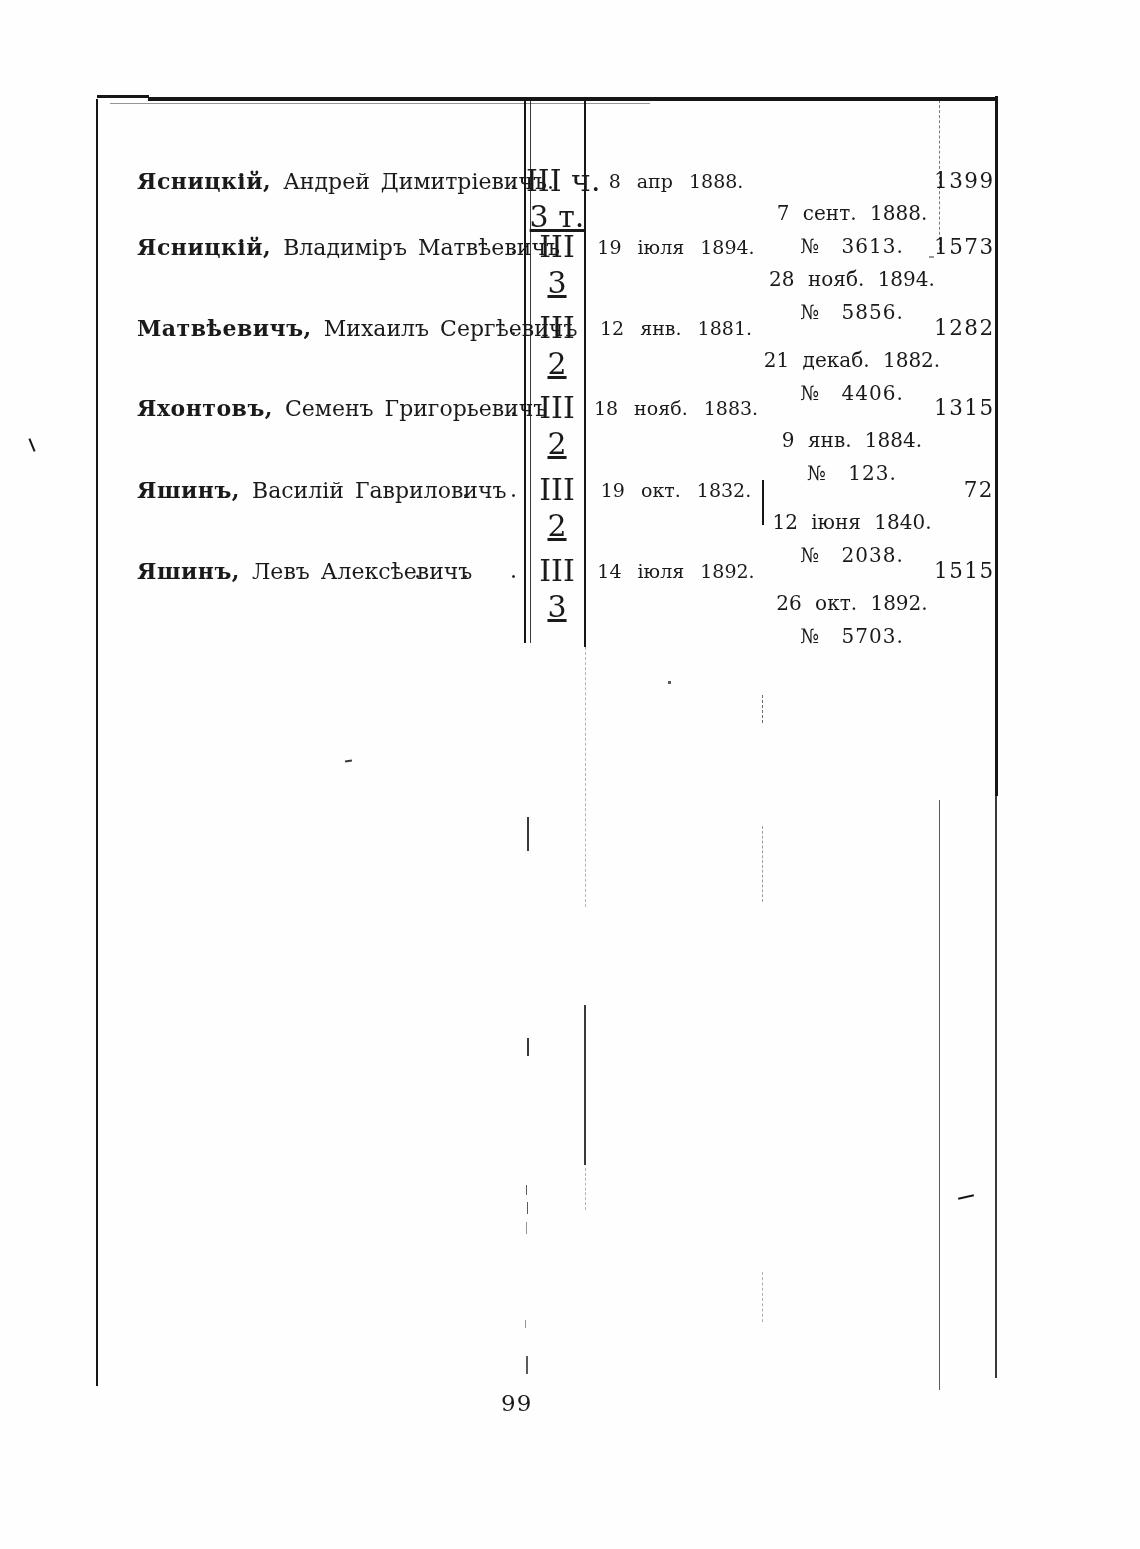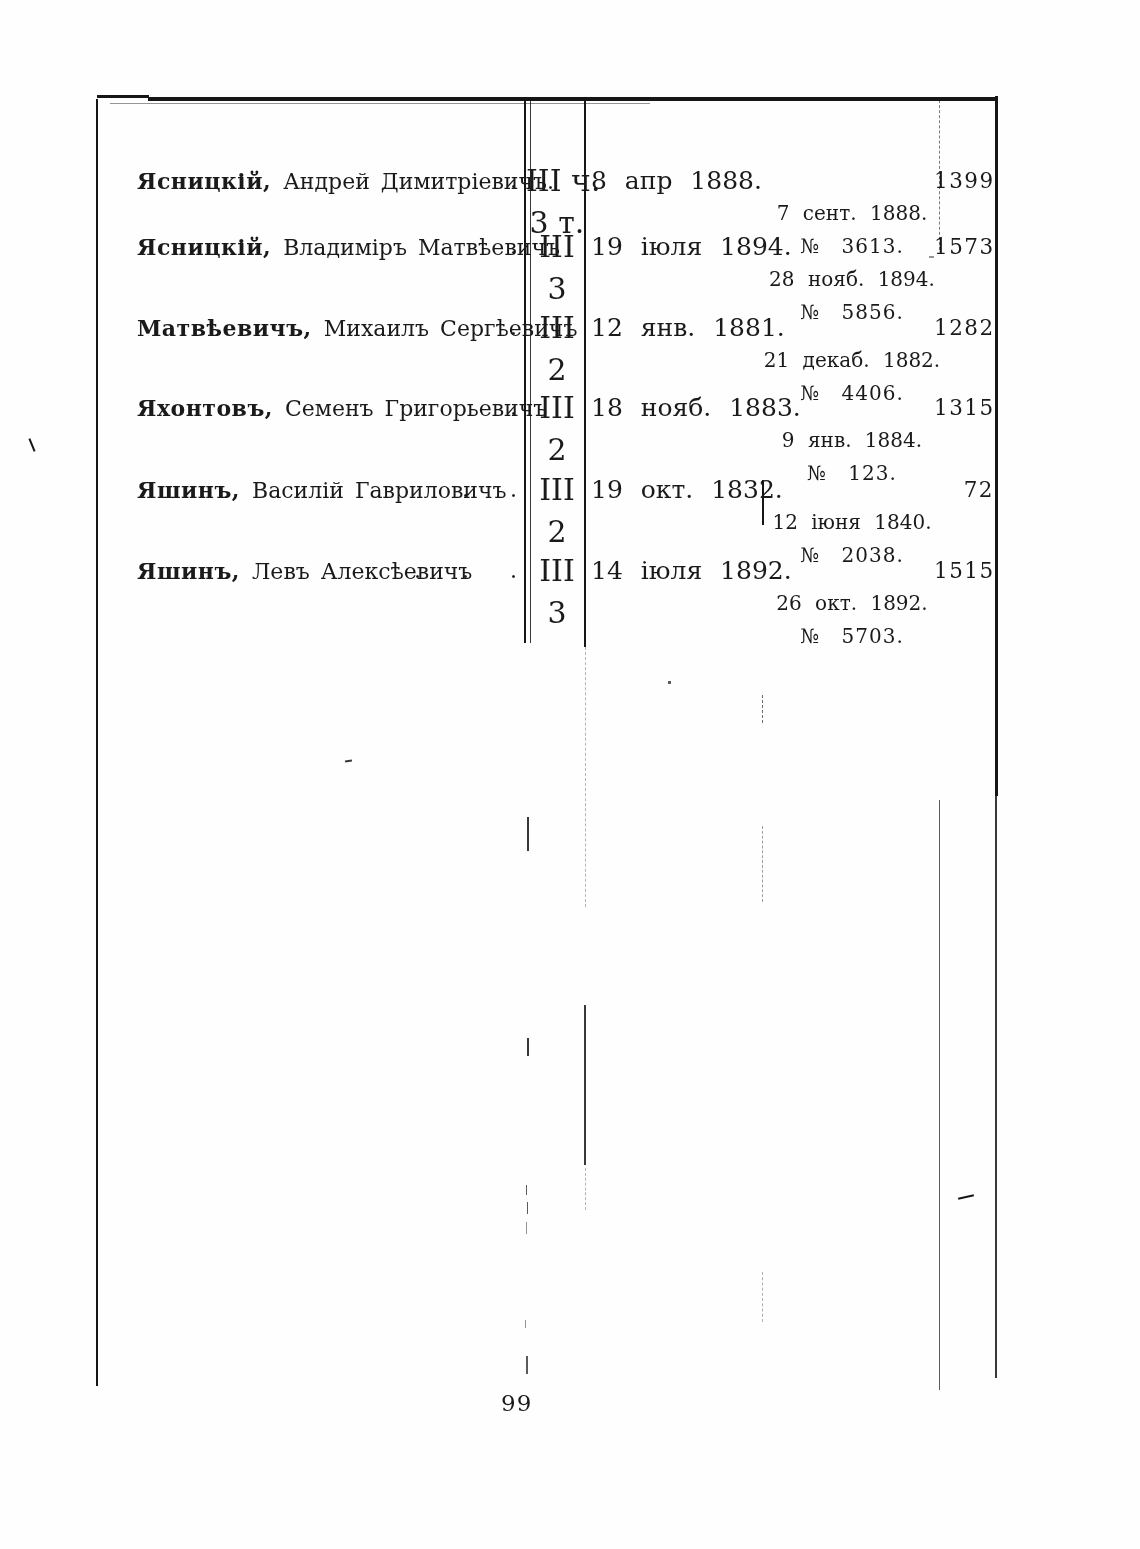--- a/index.html
+++ b/index.html
@@ -28,25 +28,25 @@
     position:absolute; left:137px; top:0; width:382px;
     font-size:22px; line-height:26px; white-space:nowrap; word-spacing:4px;
   }
   .surname { font-weight:bold; letter-spacing:.5px; margin-right:12px; }
   .leader  { position:absolute; right:2px; top:0; word-spacing:34px; }
 
   .cell-class {
     position:absolute; left:526px; top:0; width:62px;
     text-align:center; font-size:30px; line-height:26px; white-space:nowrap;
   }
-  .cell-class .l2 { margin-top:16px; }
+  .cell-class .l2 { margin-top:10px;text-decoration:underline; }
 
   .cell-date1 {
     position:absolute; left:591px; top:0; width:170px;
-    text-align:right; font-size:25px; line-height:26px;
+    text-align:center; font-size:19px; line-height:26px;
     word-spacing:10px; white-space:nowrap;
   }
   .cell-date2 {
     position:absolute; left:763px; top:0; width:178px;
     text-align:center; font-size:20px; line-height:26px;
     word-spacing:7px; white-space:nowrap;margin-top:32px;
   }
   .cell-date2 .no-line { margin-top:7px; word-spacing:14px; letter-spacing:1px; }
 
   .cell-reg {

